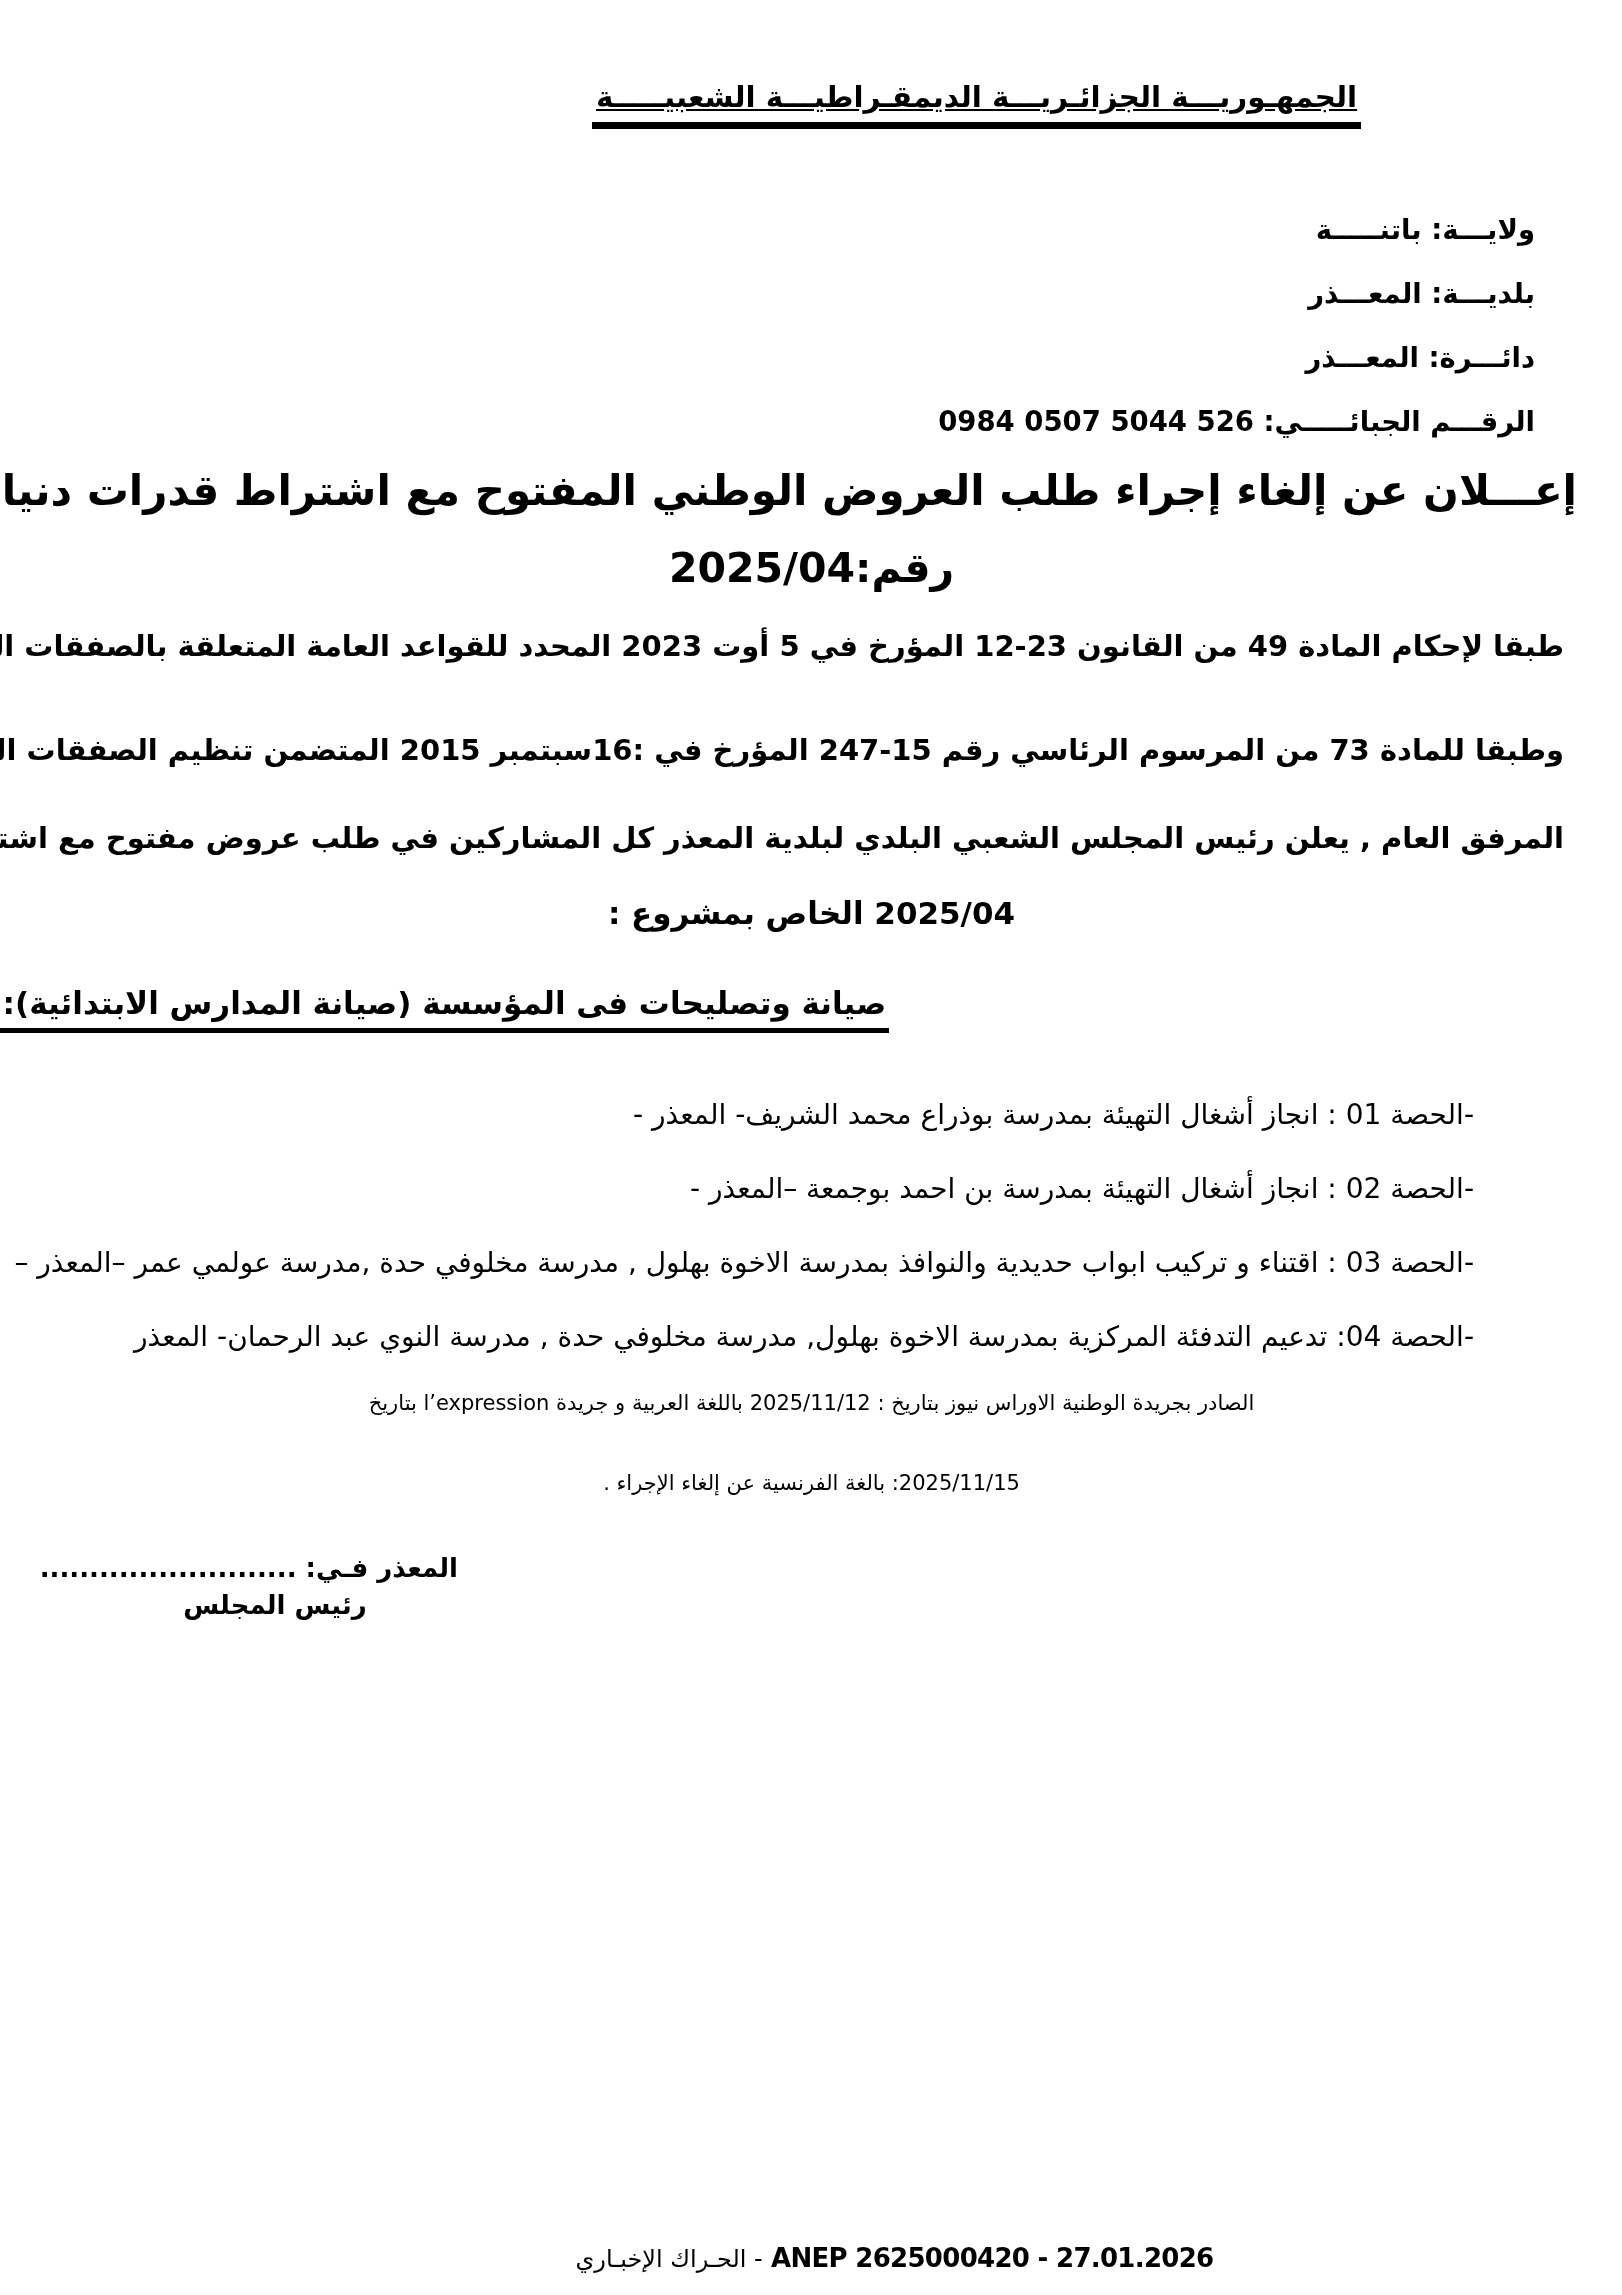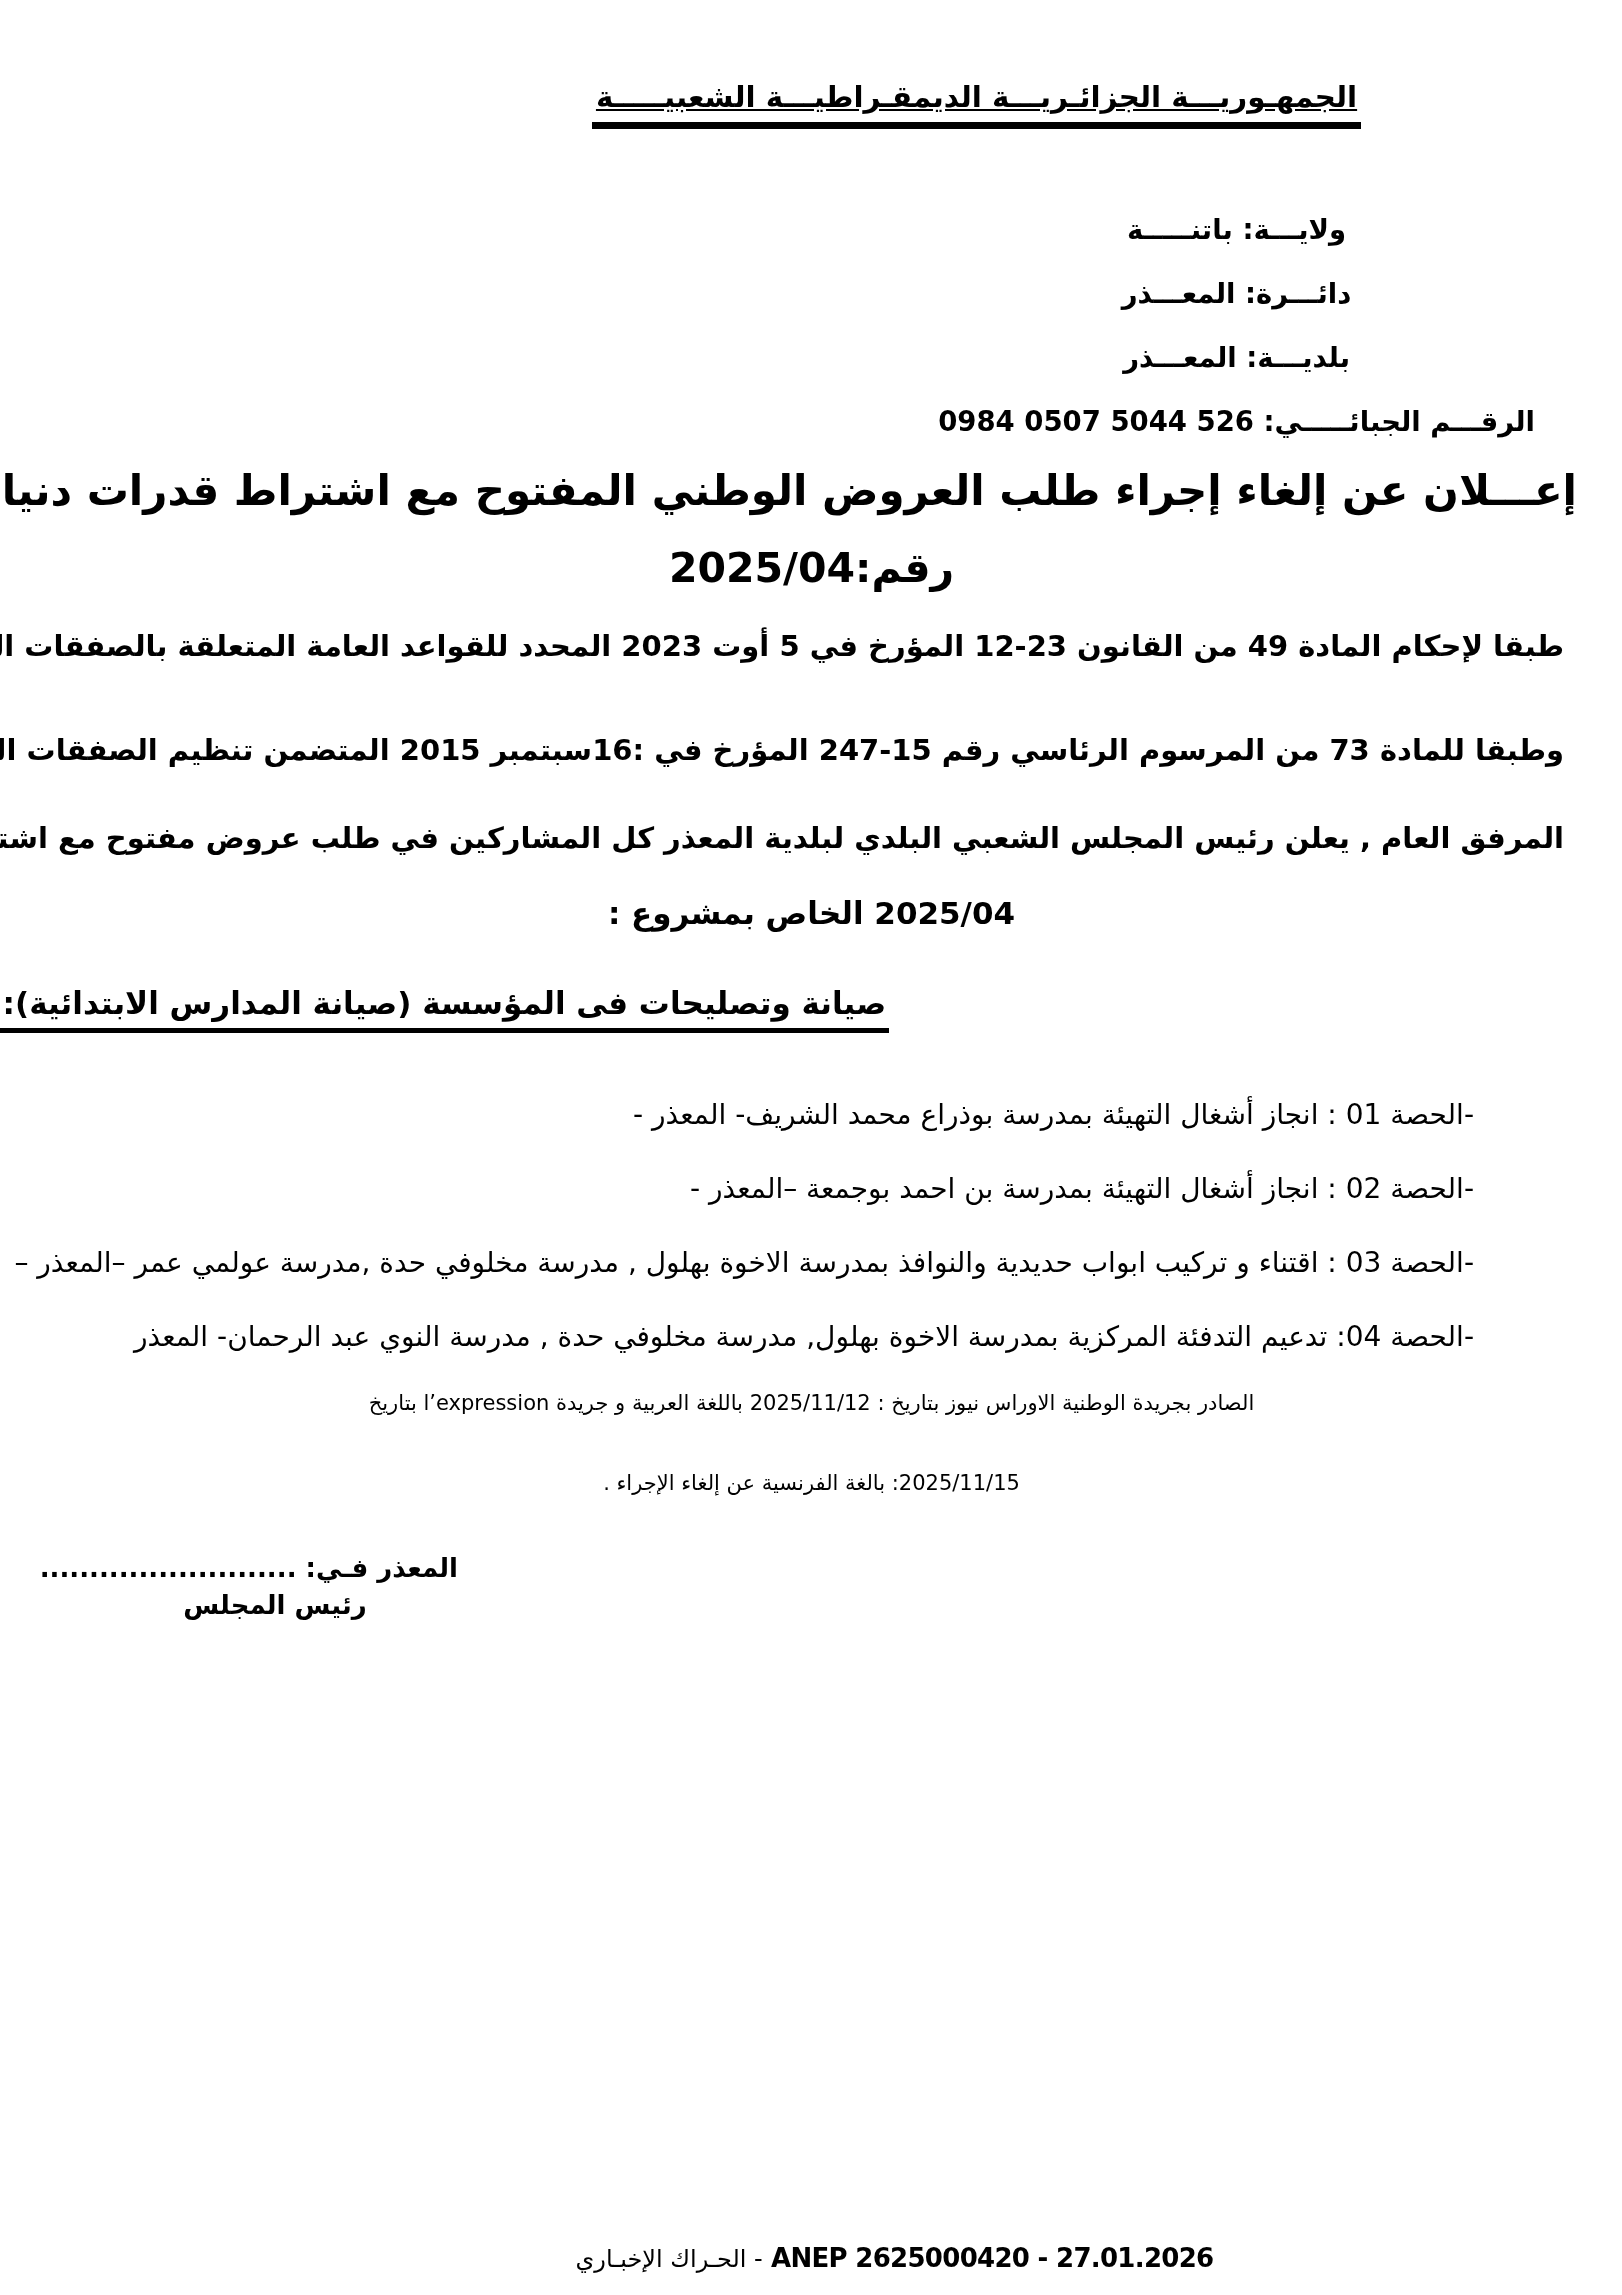--- a/index.html
+++ b/index.html
@@ -32,21 +32,21 @@
   }
 
   .admin-block {
     position: absolute;
     top: 213px;
     right: 88px;
     text-align: right;
     font-weight: bold;
     font-size: 27.5px;
   }
-  .admin-line { margin-bottom: 32px; text-align: center; }
+  .admin-line { margin-bottom: 32px; }
 
   .main-title {
     position: absolute;
     top: 466px;
     left: 46px;
     width: 1531px;
     text-align: center;
     font-weight: bold;
     font-size: 42px;
   }
@@ -127,22 +127,22 @@
 </style>
 </head>
 <body>
 
 <div class="page">
 
   <div class="header-title rtl nowrap">الجمهـوريـــة الجزائـريـــة الديمقـراطيـــة الشعبيـــــة</div>
 
   <div class="admin-block rtl">
     <div class="admin-line nowrap">ولايـــة: باتنـــــة</div>
+    <div class="admin-line nowrap">بلديـــة:  المعـــذر</div>
     <div class="admin-line nowrap">دائـــرة: المعـــذر</div>
-    <div class="admin-line nowrap">بلديـــة:  المعـــذر</div>
     <div class="admin-line nowrap">الرقـــم الجبائـــــي:  526 5044 0507 0984</div>
   </div>
 
   <div class="main-title rtl nowrap">إعـــلان عن إلغاء إجراء طلب العروض الوطني المفتوح مع اشتراط قدرات دنيا</div>
 
   <div class="main-title-num rtl nowrap">رقم:2025/04</div>
 
   <div class="para p1 rtl nowrap">طبقا لإحكام المادة 49 من القانون 23-12 المؤرخ في 5 أوت 2023 المحدد  للقواعد العامة المتعلقة بالصفقات العمومية</div>
 
   <div class="para p2a rtl nowrap">وطبقا للمادة 73 من المرسوم الرئاسي رقم 15-247 المؤرخ في :16سبتمبر 2015 المتضمن تنظيم الصفقات العمومية وتفويضات</div>

